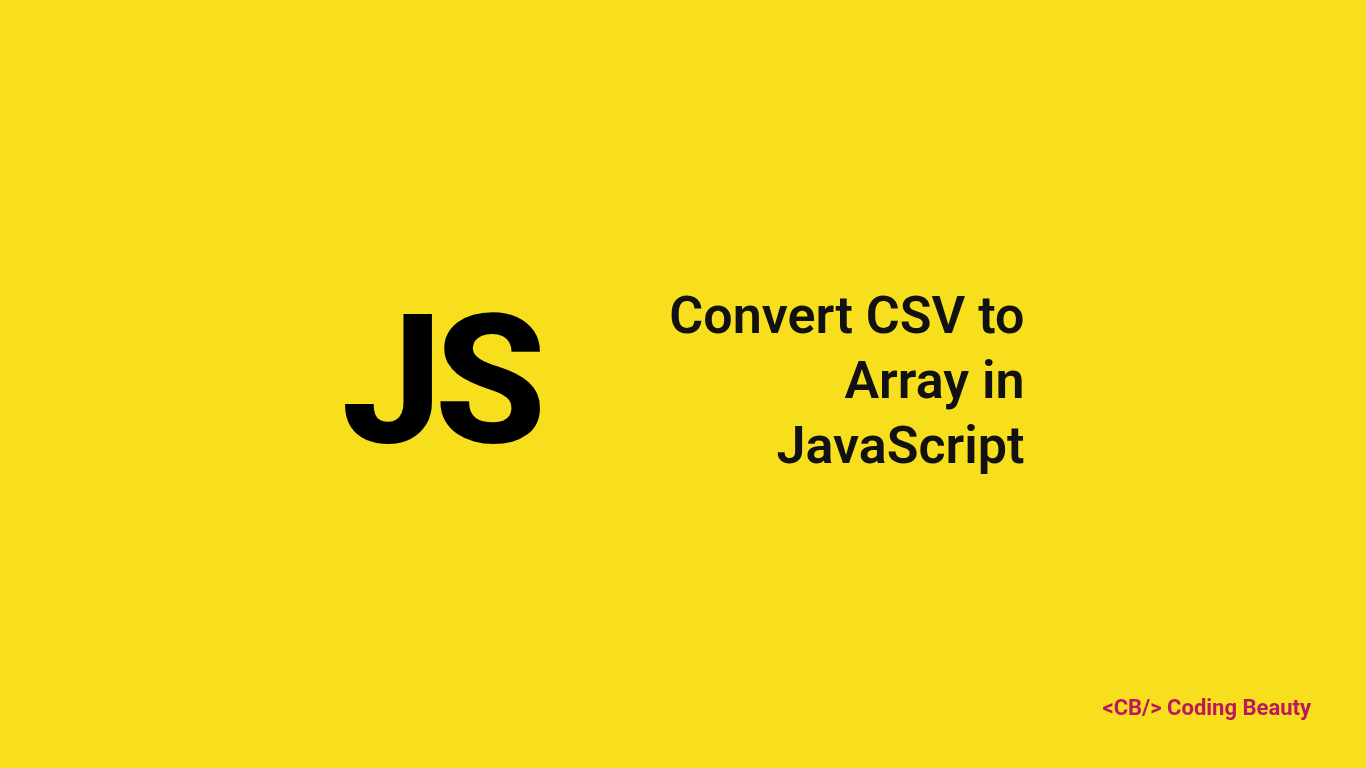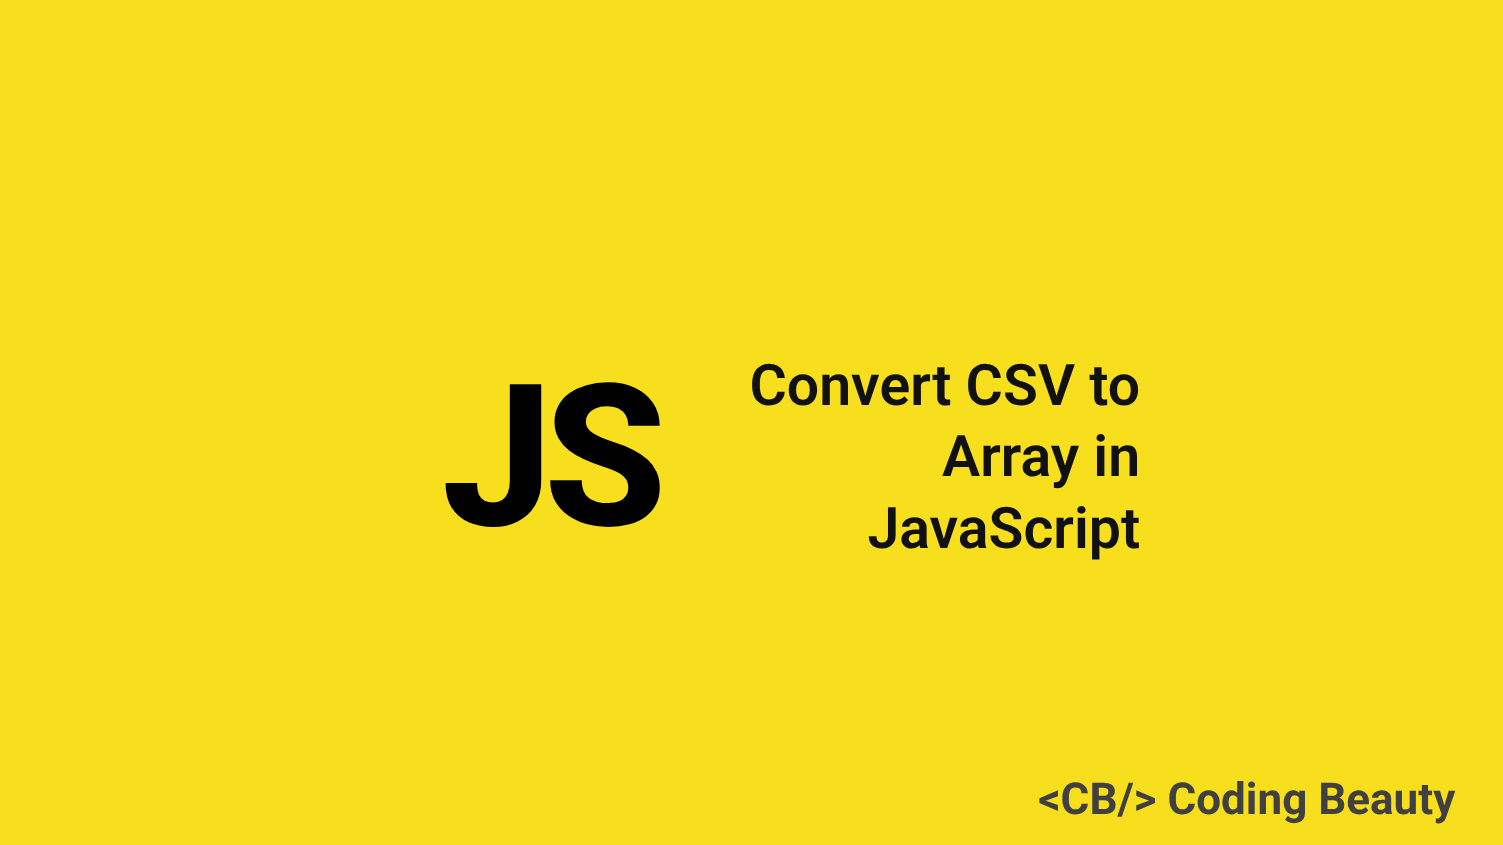--- a/index.html
+++ b/index.html
@@ -1,16 +1,16 @@
 <!DOCTYPE html>
 <html><head>
   <meta charset="utf-8">
   <style>
     * {
-      margin: 12px;
+      margin: 0;
       padding: 0;
       box-sizing: border-box;
     }
     body {
       width: 1366px;
       height: 768px;
       background: #f7df1e;
       font-family: -apple-system, BlinkMacSystemFont, "Segoe UI", Roboto, "Helvetica Neue", Arial, sans-serif;
       position: relative;
       overflow: hidden;
@@ -34,25 +34,25 @@
     .title-text {
       font-size: 52px;
       font-weight: 600;
       color: #111;
       line-height: 1.25;
       max-width: 720px;
       text-align: right;
     }
     .brand {
       position: absolute;
-      bottom: 30px;
+      bottom: 48px;
       right: 55px;
-      font-size: 40px;
+      font-size: 22px;
       font-weight: 700;
-      color: #404040;
+      color: #be185d;
     }
   </style>
 </head>
 <body>
 
 <div class="content-wrapper">
   <div class="js-logo">JS</div>
   <div class="title-text">Convert CSV to Array in JavaScript</div>
 </div>
 

